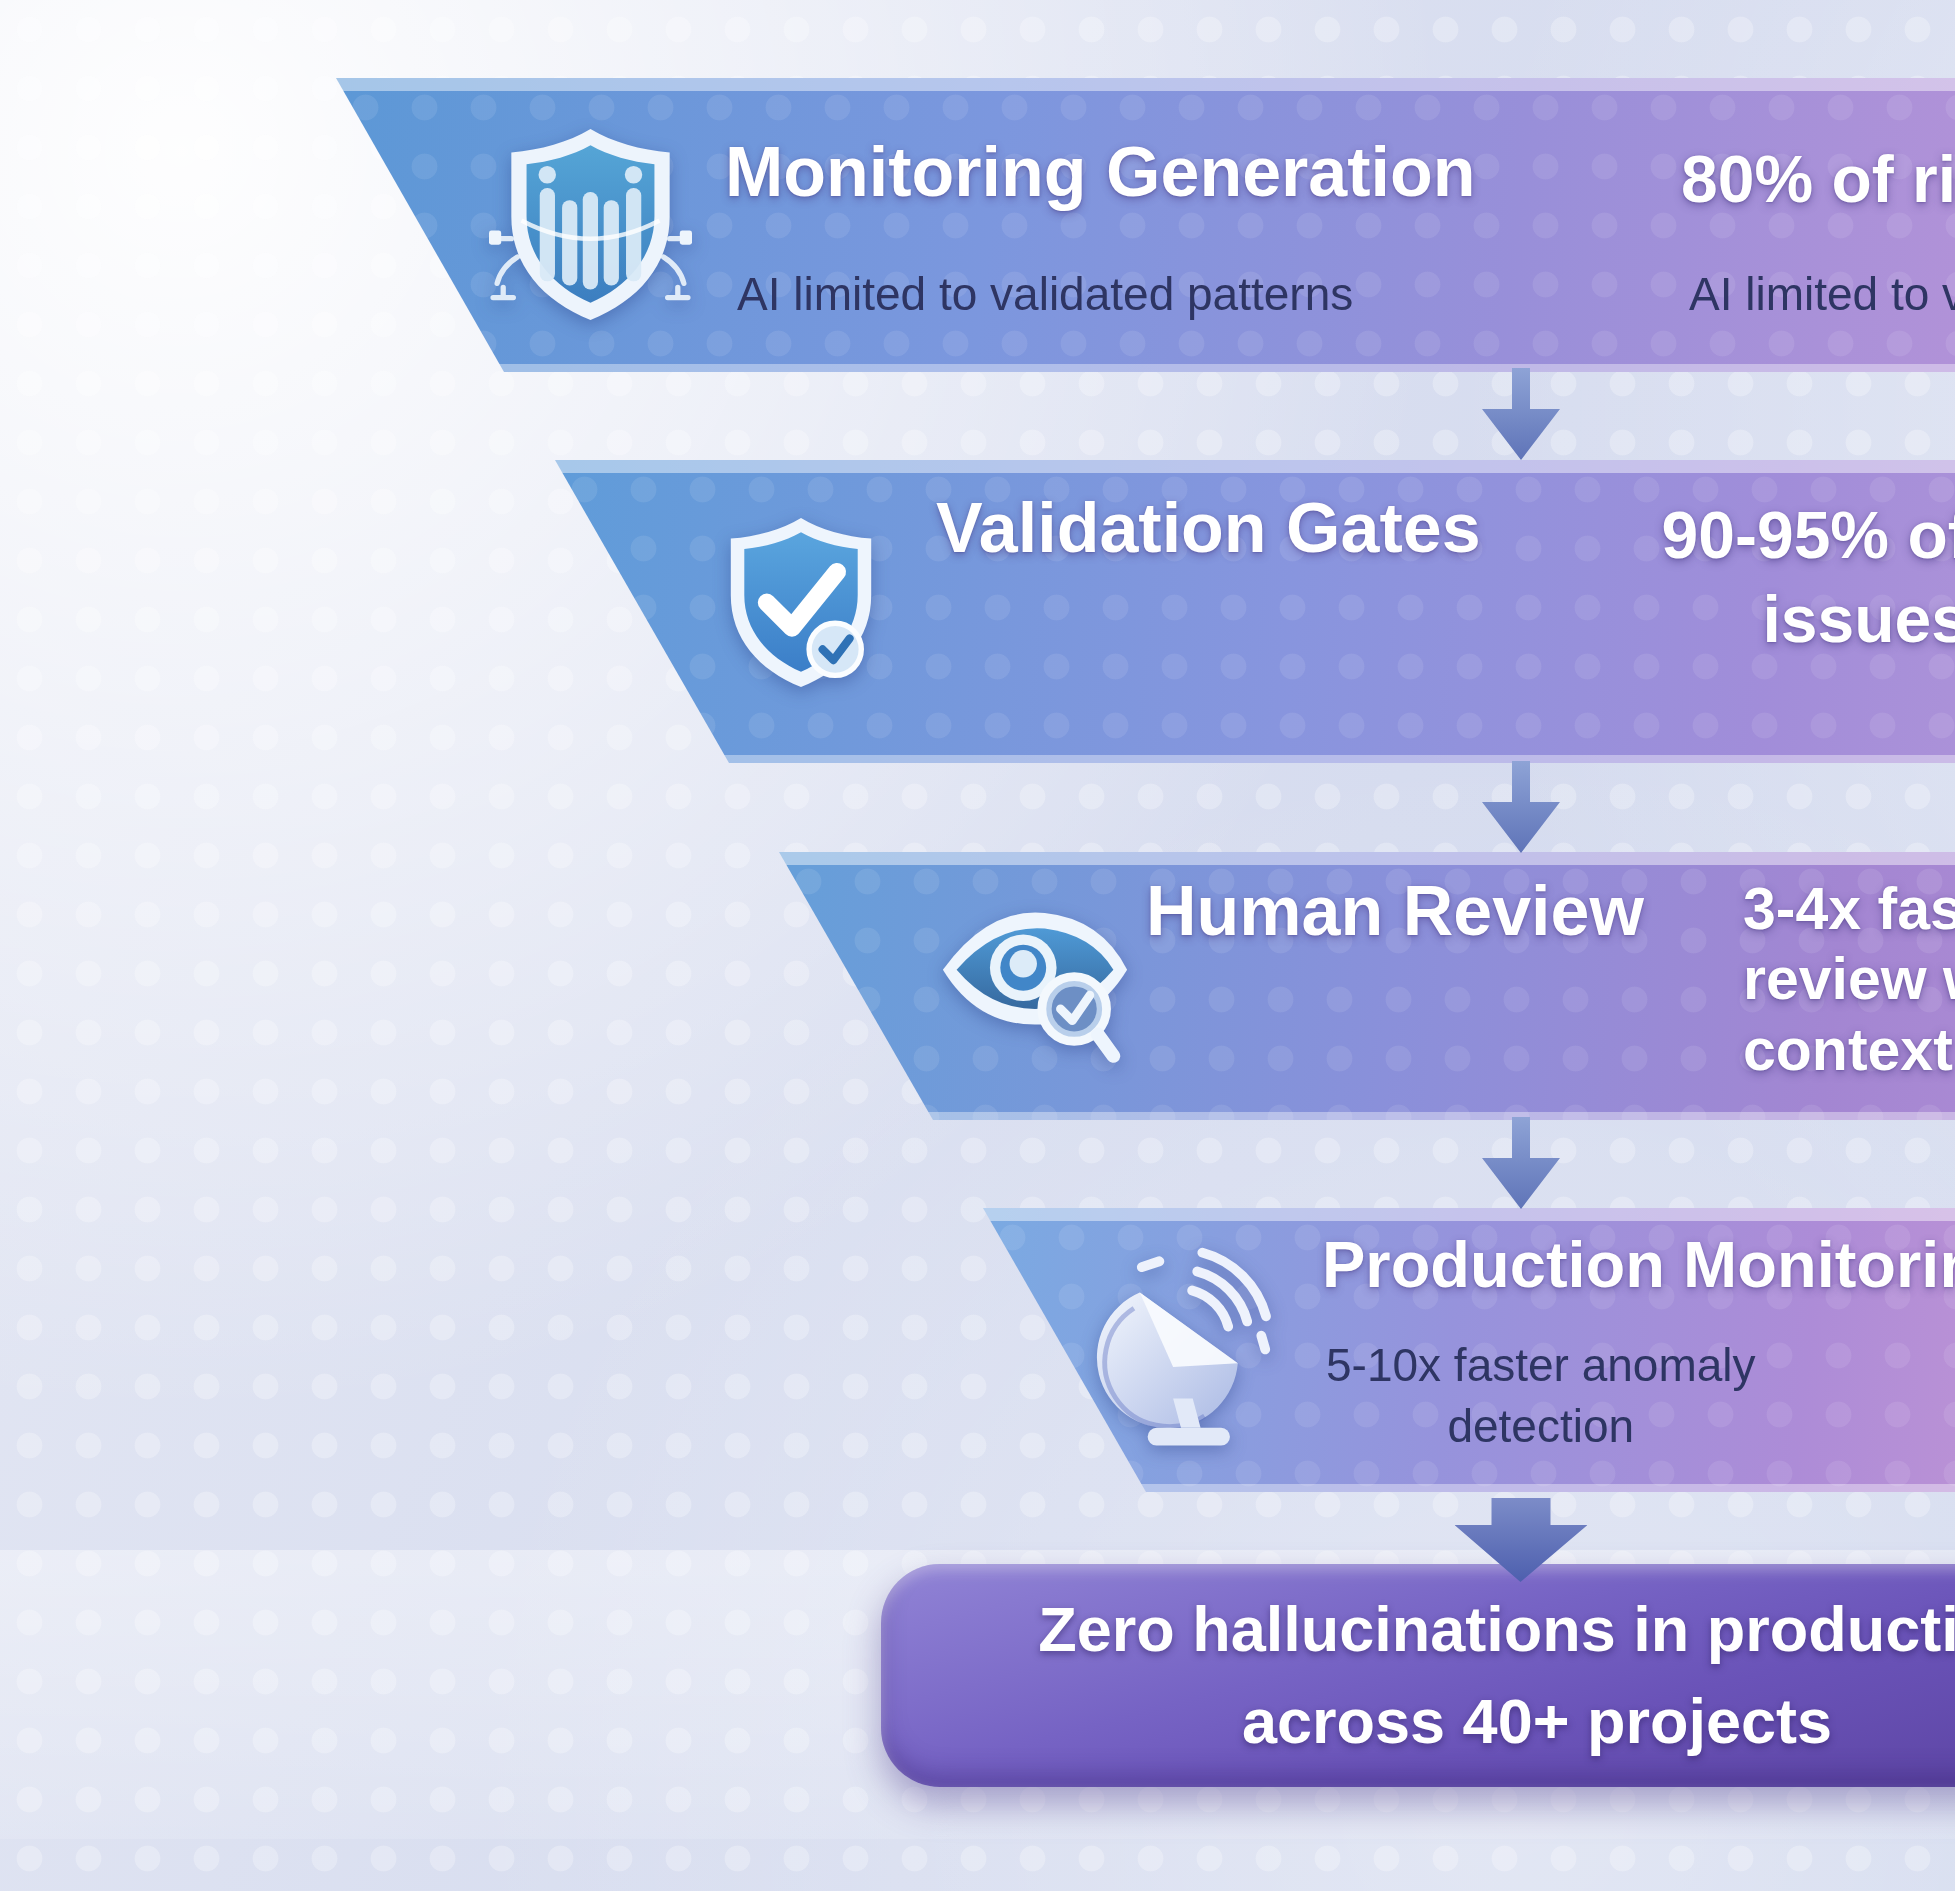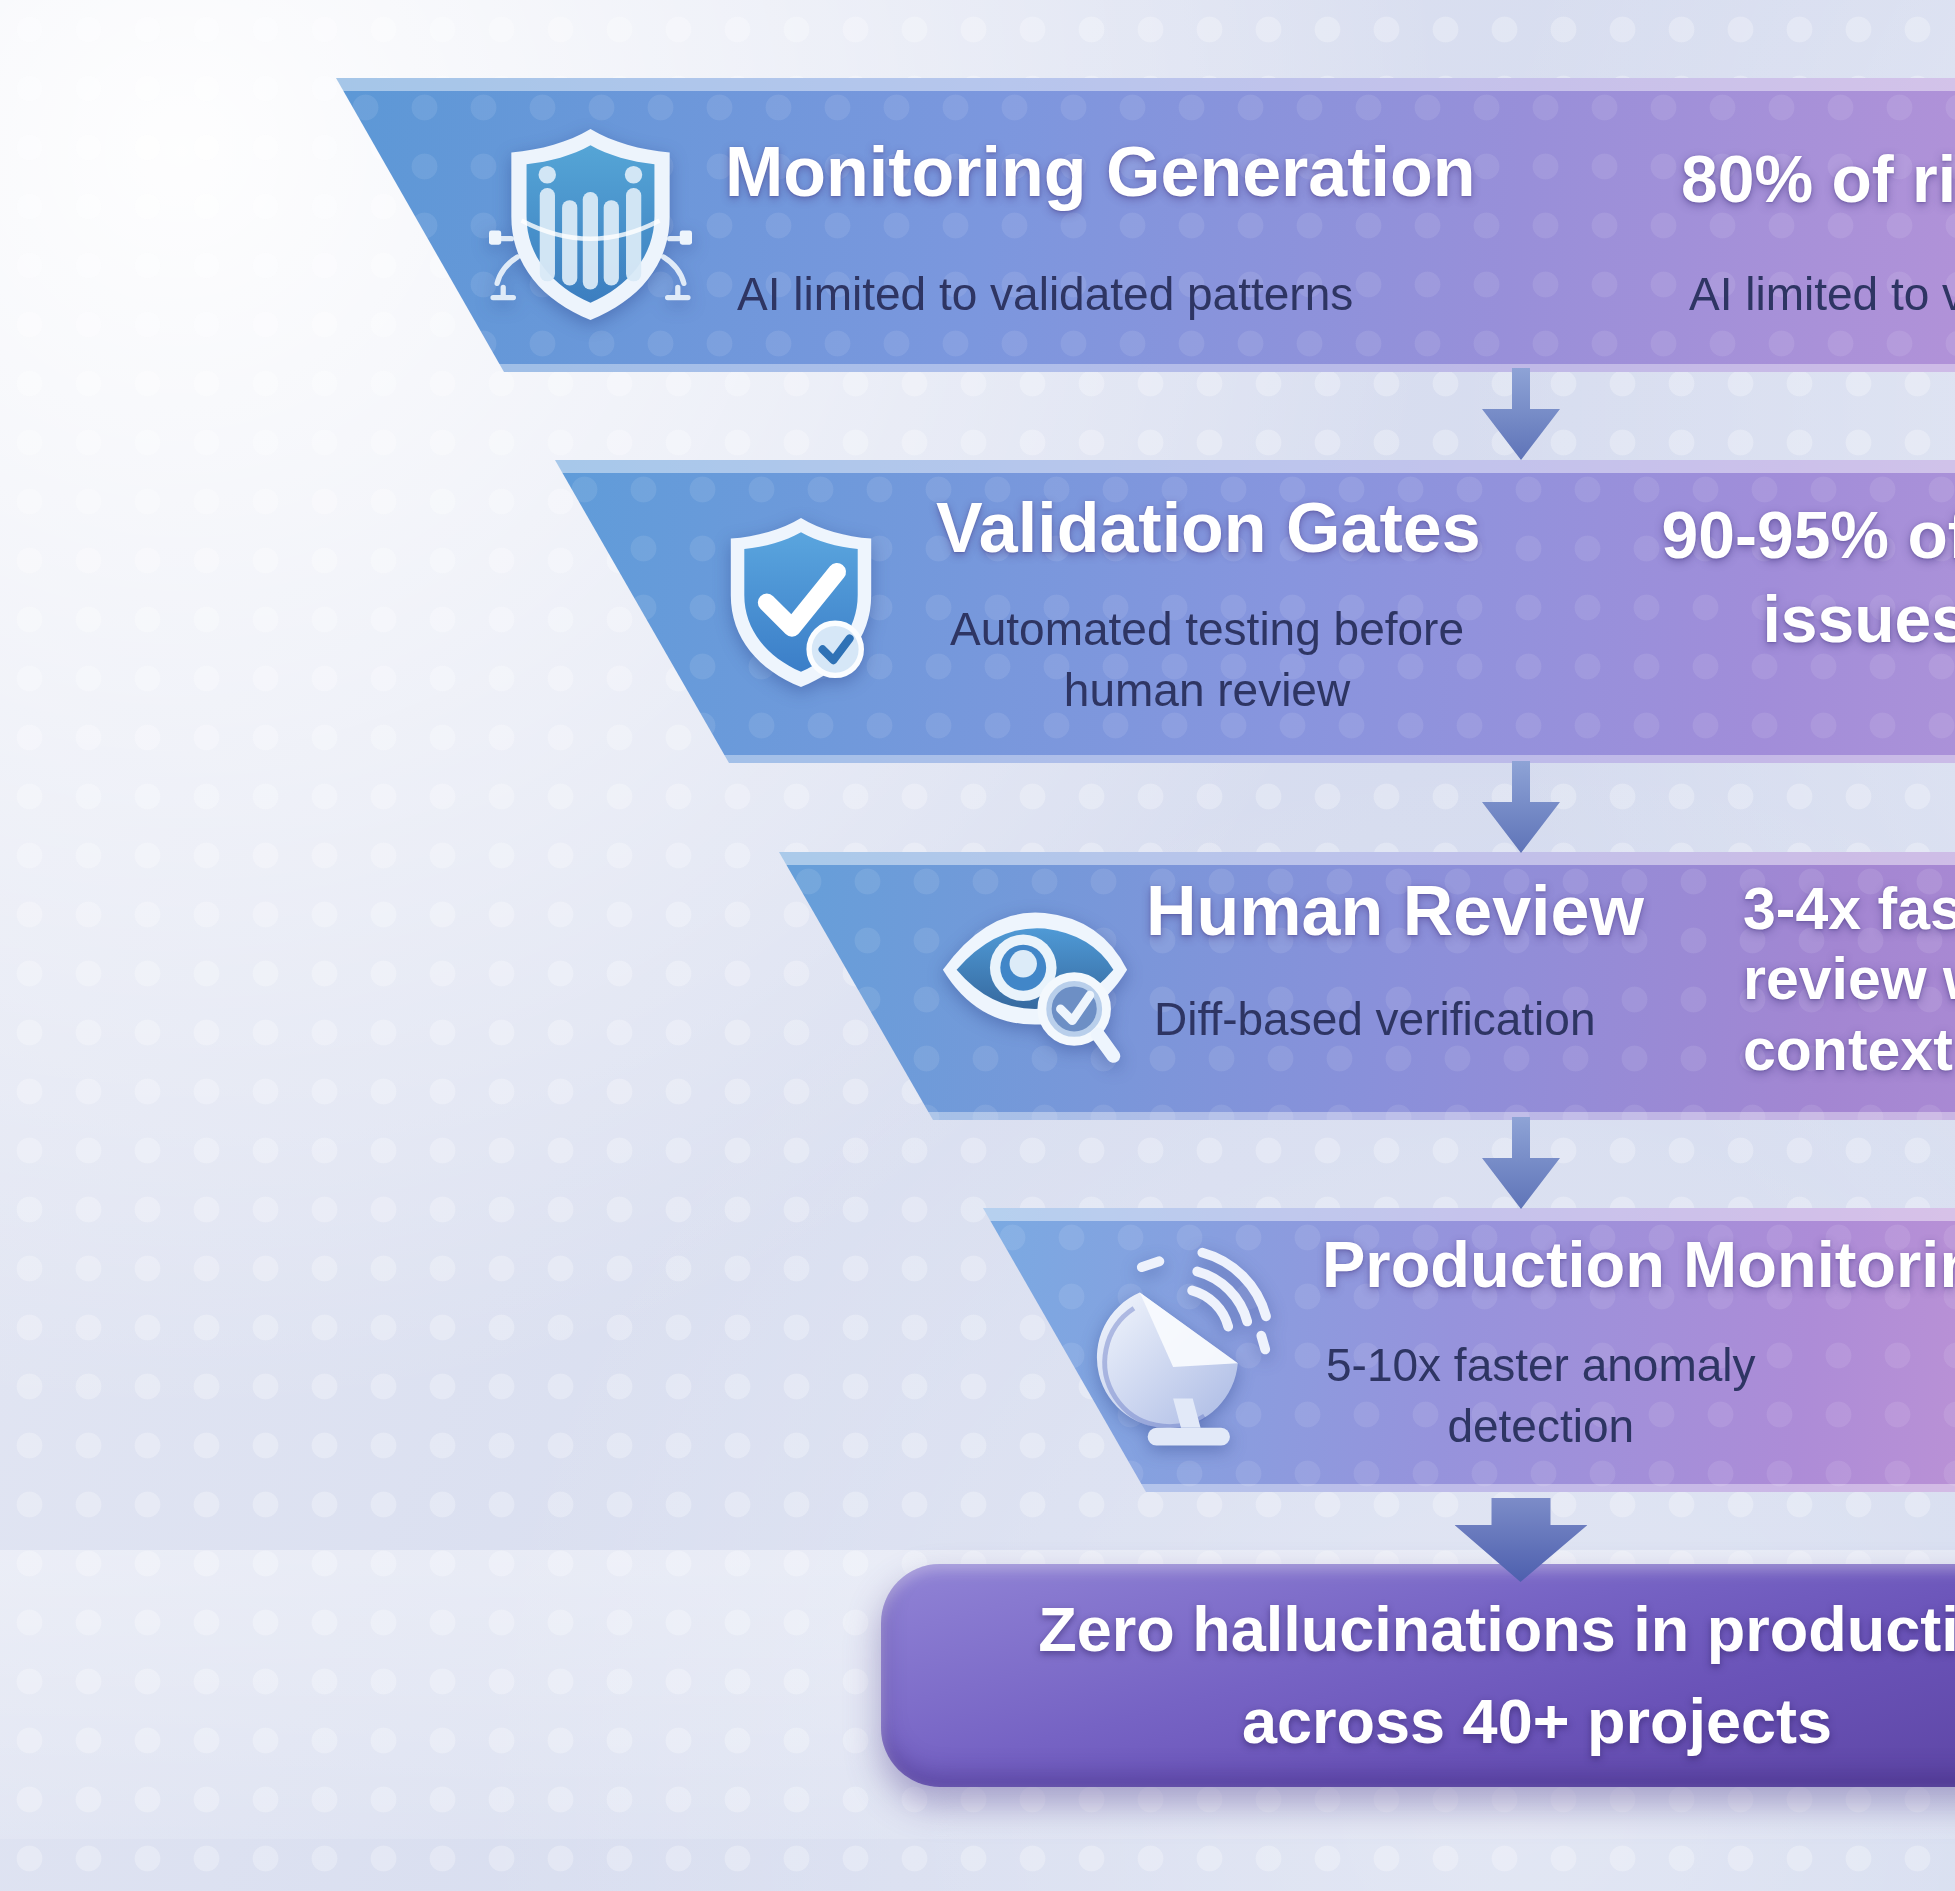--- a/index.html
+++ b/index.html
@@ -120,22 +120,20 @@
             <stop offset="1" stop-color="#3b7ec8"></stop>
         </linearGradient>
       </defs>
       <path d="M50 3 C61 9.5 74.5 13.4 89 14.5 V46 C89 70 73.5 87.5 50 97 C26.5 87.5 11 70 11 46 V14.5 C25.5 13.4 39 9.5 50 3 Z" fill="#eef5fd"></path>
       <path d="M50 11 C59 16 70 19.2 81.5 20.3 V46 C81.5 65.5 68.5 80.5 50 88.5 C31.5 80.5 18.5 65.5 18.5 46 V20.3 C30 19.2 41 16 50 11 Z" fill="url(#ig2)"></path>
       <path d="M31 50 L45 64 L70 33" stroke="#ffffff" stroke-width="10" fill="none" stroke-linecap="round" stroke-linejoin="round"></path>
       <circle cx="69" cy="76" r="14.5" fill="#d6e7f7" stroke="#fbfdff" stroke-width="3"></circle>
       <path d="M62 76 L68 82 L77 70" stroke="#2f72b6" stroke-width="4.5" fill="none" stroke-linecap="round" stroke-linejoin="round"></path>
     </svg>
     <div class="title" style="left:381px; top:33px;">Validation Gates</div>
-    <div class="sub" style="left:395px; top:139px;">Automated testing before
-human review</div>
     <div class="stat" style="left:1017px; top:33px; width:821px; text-align:center;">90-95% of remaining
 issues caught</div>
 
   </div>
 
   <div class="row row3">
     <div class="dotlayer"></div>
     <svg class="icon" style="left:158px; top:27px;" width="196" height="203" viewBox="0 0 100 95">
       <defs>
         <linearGradient id="ig3" x1="0" y1="0" x2="0" y2="1">
@@ -147,21 +145,20 @@
       <path d="M10 42 Q30 19 55 21 Q79 24 90 42 Q73 62 50 62 Q27 62 10 42 Z" fill="url(#ig3)"></path>
       <circle cx="44" cy="41" r="17" fill="#e9f3fb"></circle>
       <circle cx="44" cy="41" r="11.7" fill="#4186c8"></circle>
       <circle cx="44" cy="39" r="7" fill="#dcebf8"></circle>
       <circle cx="70" cy="62" r="16.5" fill="#b9cfeb" stroke="#f3f8fd" stroke-width="4.5"></circle>
       <circle cx="70" cy="62" r="11.5" fill="#6d8fc5"></circle>
       <path d="M63 62 L69 68 L78 55" stroke="#eef5fd" stroke-width="4.5" fill="none" stroke-linecap="round" stroke-linejoin="round"></path>
       <path d="M82 75 L90 86" stroke="#eef5fd" stroke-width="7" stroke-linecap="round"></path>
     </svg>
     <div class="title" style="left:367px; top:23.5px;">Human Review</div>
-    <div class="sub" style="left:375px; top:137px;">Diff-based verification</div>
     <div class="stat" style="left:964px; top:21.5px; font-size:59px; line-height:1.2;">3-4x faster
 review with
 context</div>
 
   </div>
 
   <div class="row row4">
     <div class="dotlayer"></div>
     <svg class="icon" style="left:98px; top:21.5px;" width="196" height="235" viewBox="0 0 100 100">
       <defs>

